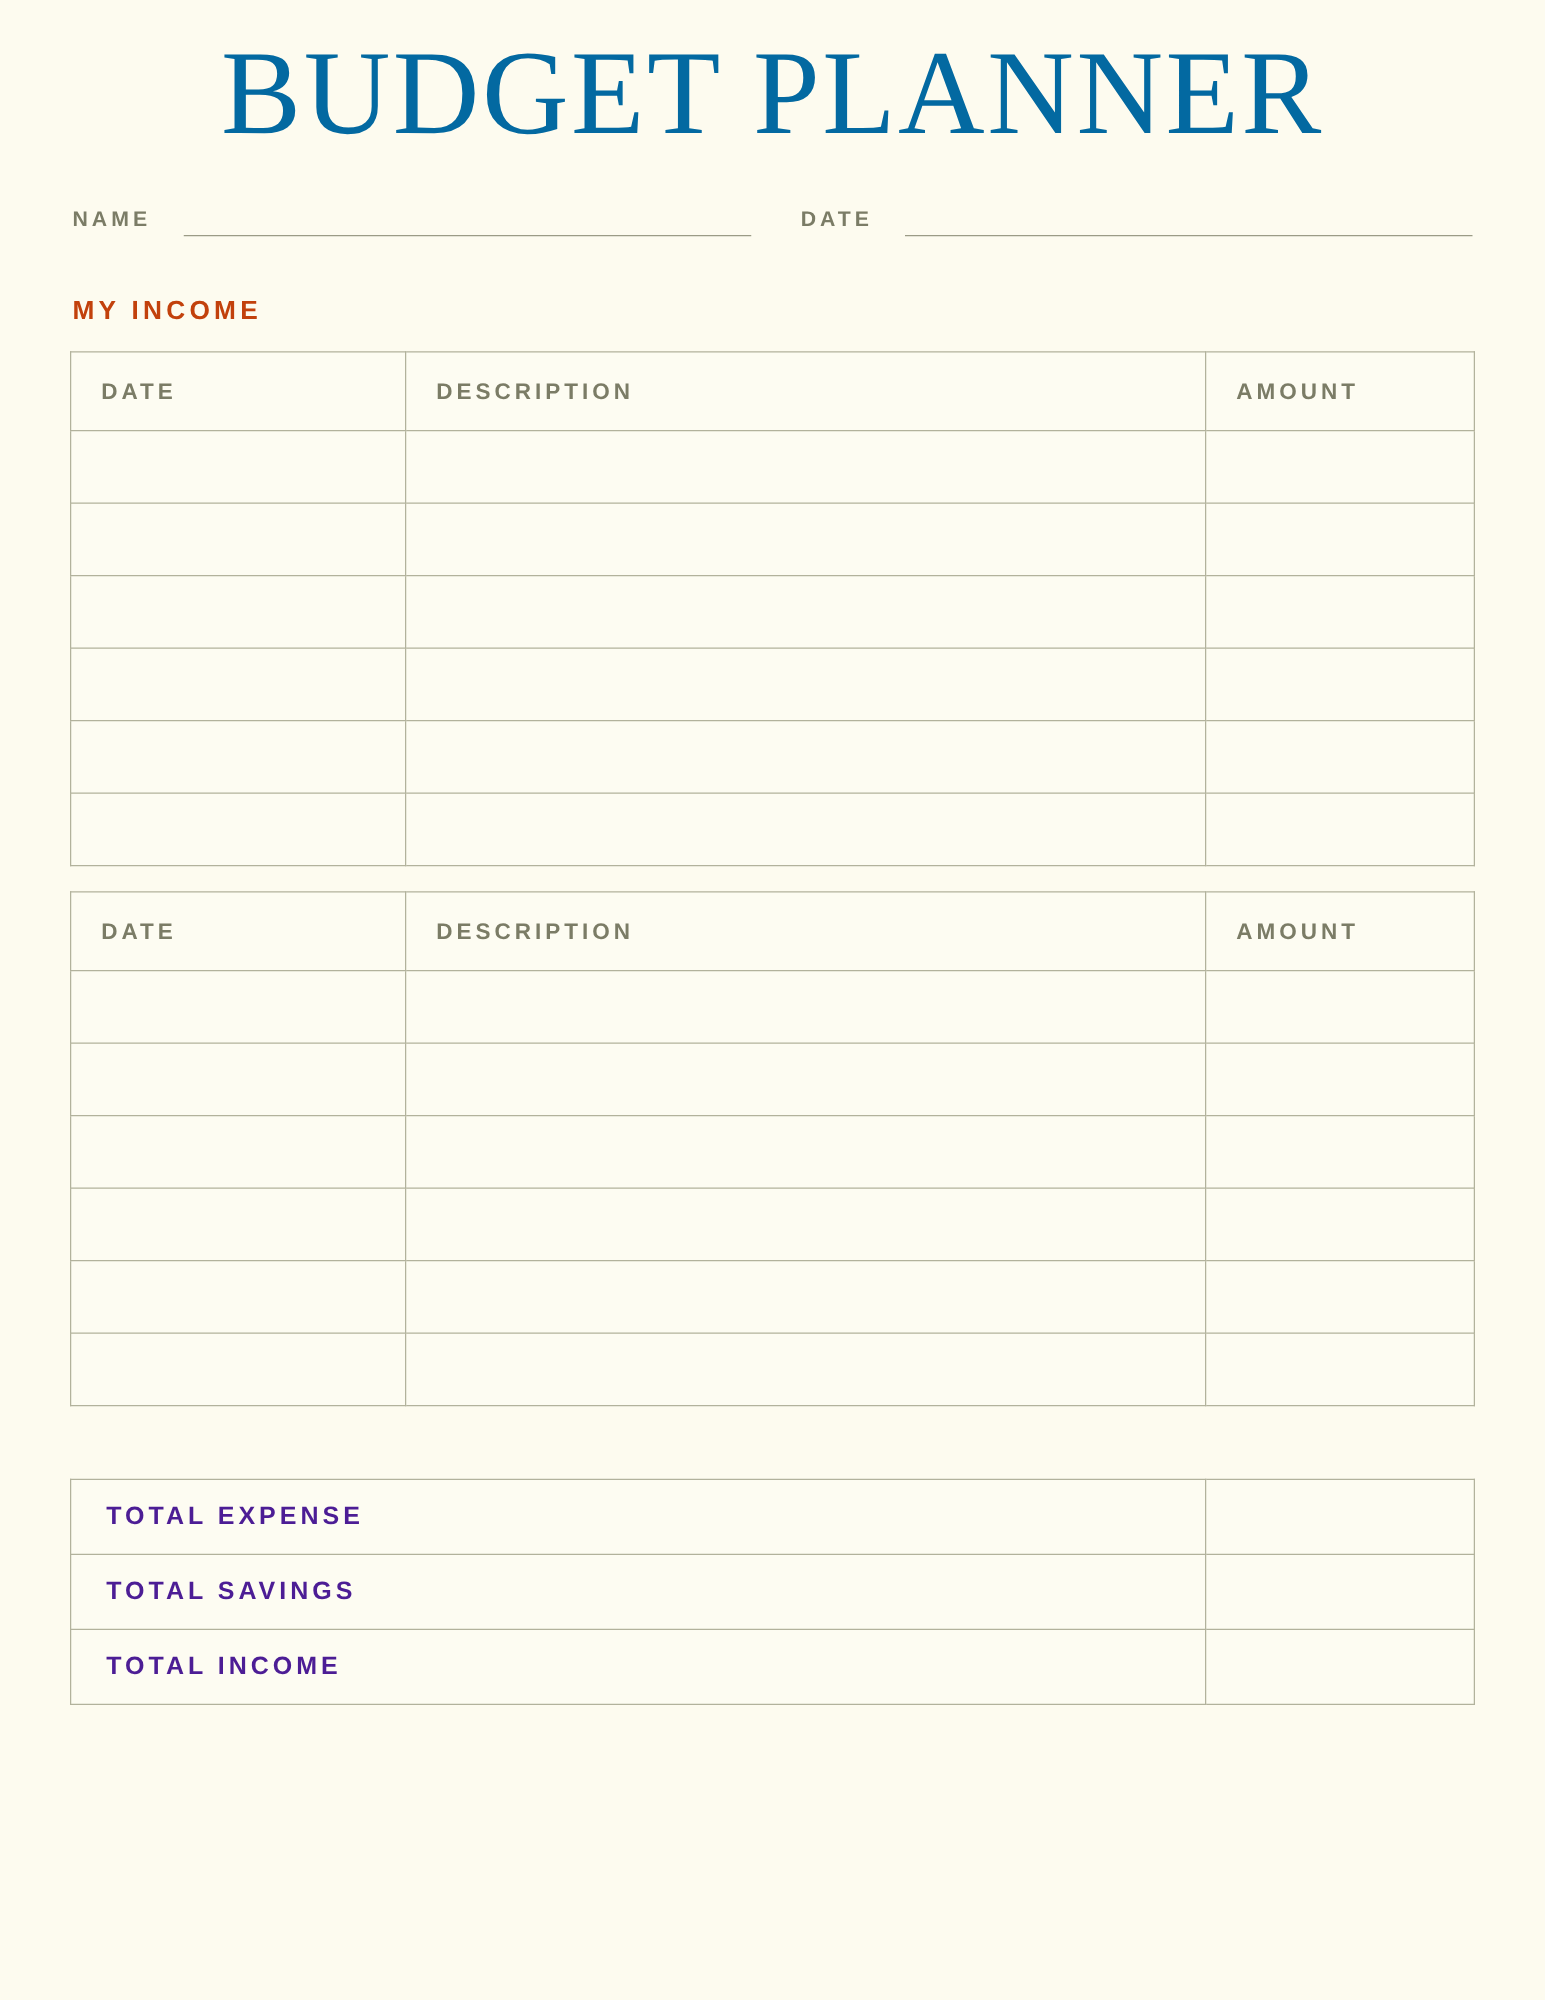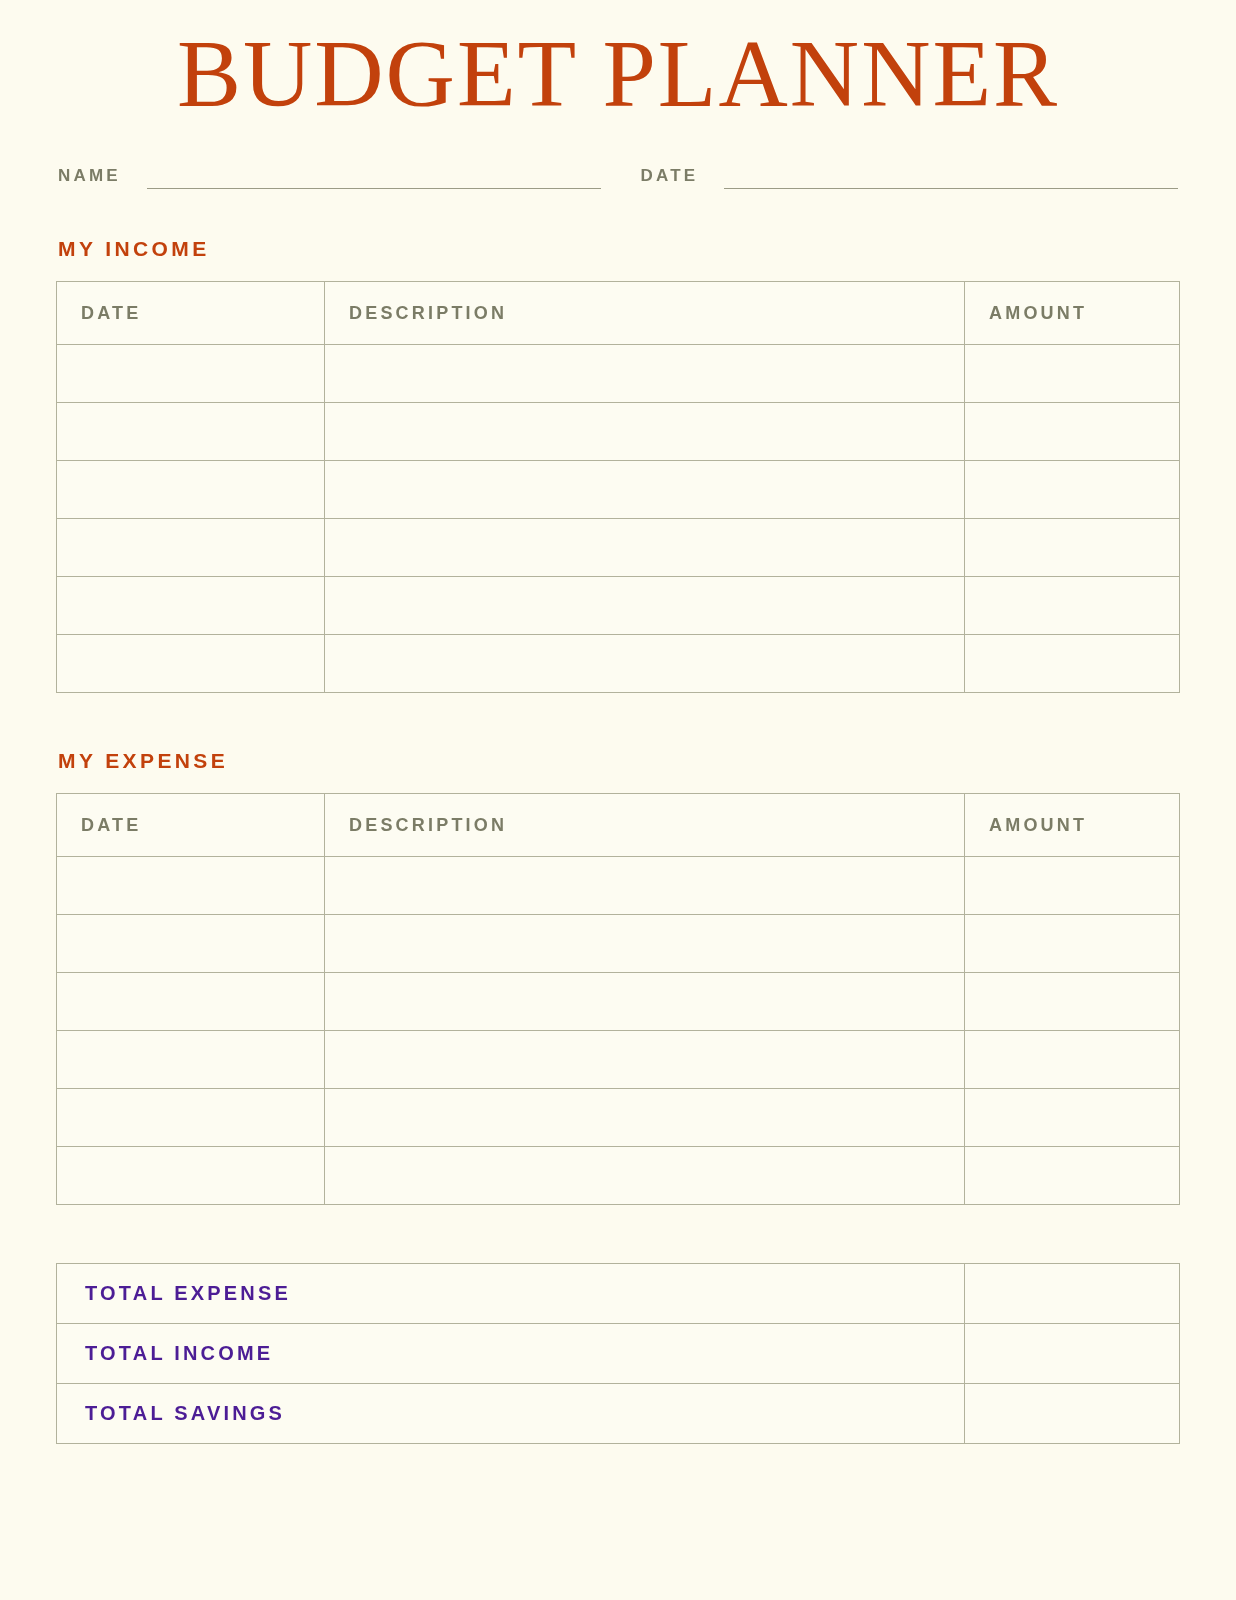--- a/index.html
+++ b/index.html
@@ -21,21 +21,21 @@
     box-sizing: border-box;
     padding: 0 56px;
   }
 
   
   .title {
     font-family: "Liberation Serif", serif;
     font-size: 96px;
     line-height: 1.0;
     letter-spacing: 2px;
-    color: #c2410c;
+    color: #0369a1;
     font-weight: 400;
     text-align: center;
     margin: 0;
     padding-top: 26px;
     white-space: nowrap;
   }
 
   
   .nd-row {
     display: flex;
@@ -177,21 +177,20 @@
         <td></td>
       </tr>
       <tr>
         <td></td>
         <td></td>
         <td></td>
       </tr>
     </tbody>
   </table>
 
-  <h2 class="section-heading me-heading">MY EXPENSE</h2>
 
   <table class="sheet">
     <colgroup>
       <col class="c-date">
         <col class="c-desc">
         <col class="c-amt">
     </colgroup>
     <thead>
       <tr>
         <th>DATE</th>
@@ -237,23 +236,23 @@
     <colgroup>
       <col class="t-label">
         <col class="t-value">
     </colgroup>
     <tbody>
       <tr>
         <td>TOTAL EXPENSE</td>
         <td></td>
       </tr>
       <tr>
+        <td>TOTAL SAVINGS</td>
+        <td></td>
+      </tr>
+      <tr>
         <td>TOTAL INCOME</td>
-        <td></td>
-      </tr>
-      <tr>
-        <td>TOTAL SAVINGS</td>
         <td></td>
       </tr>
     </tbody>
   </table>
 
 </div>
 
 </body></html>

